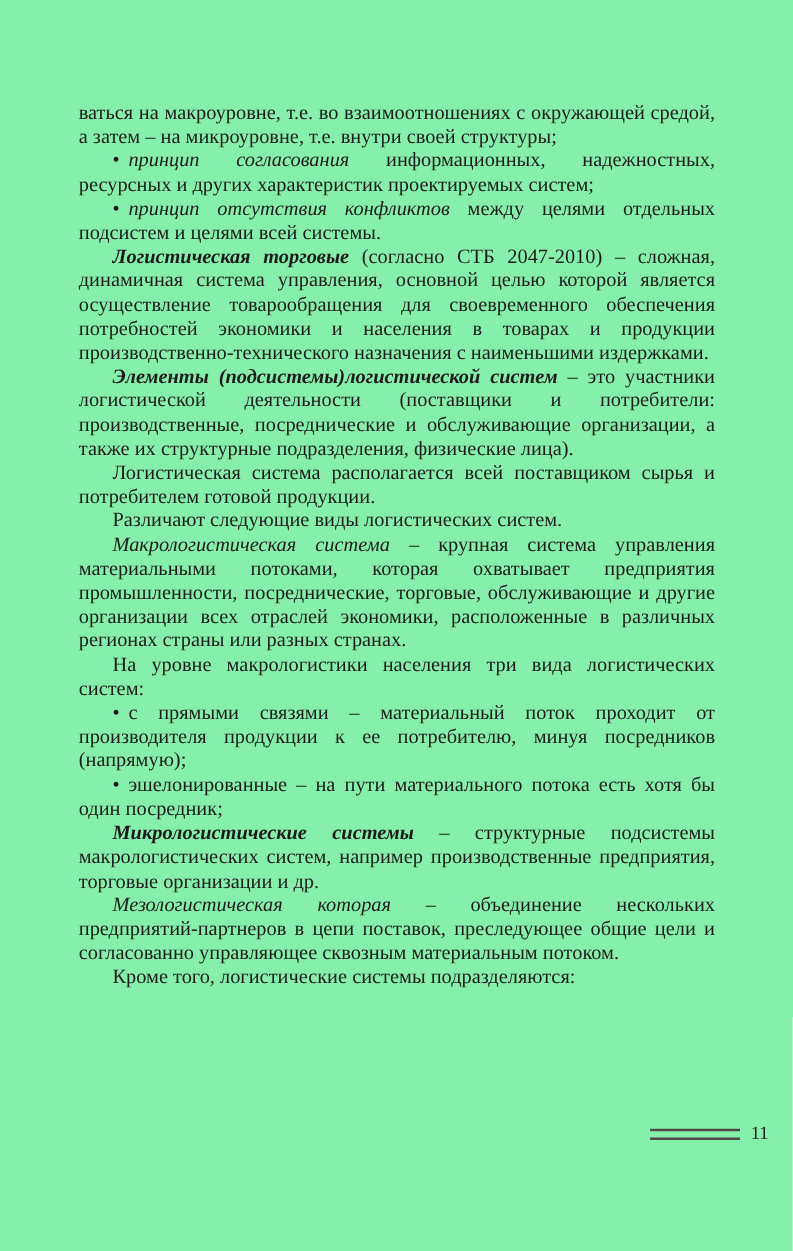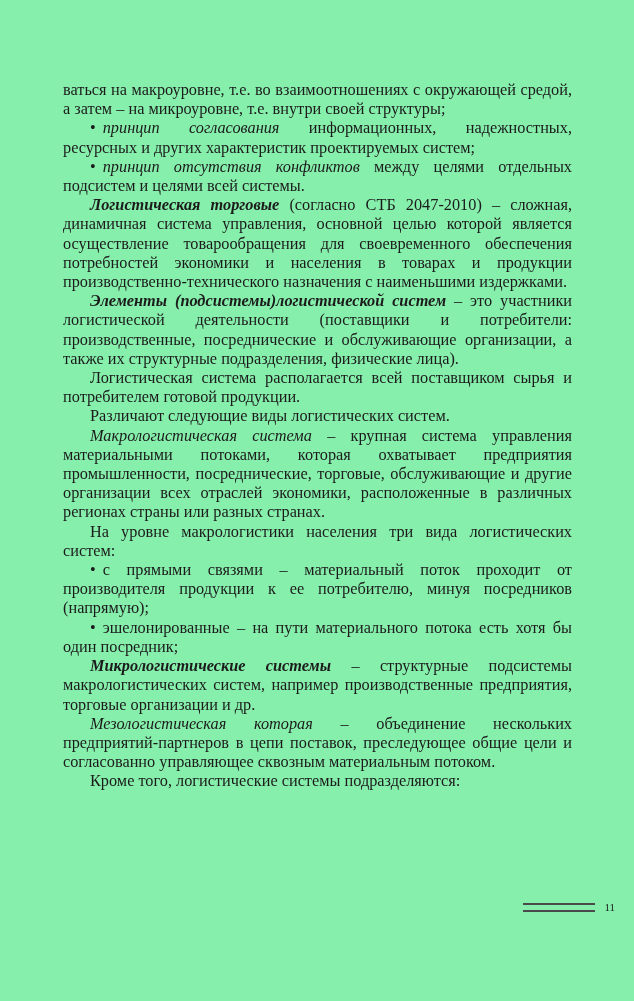--- a/index.html
+++ b/index.html
@@ -46,21 +46,21 @@
     gap: 9px;
   }
   .footer-rule {
     width: 72px;
     height: 9px;
     border-top: 2px solid #4a4a4a;
     border-bottom: 2px solid #4a4a4a;
     box-sizing: border-box;
   }
   .page-number {
-    font-size: 11px;
+    font-size: 15px;
     line-height: 17px;
     color: #1b1b1b;
   }
 </style>
 </head>
 <body>
 
 <div class="book-page">
 
   <div class="text-block">

